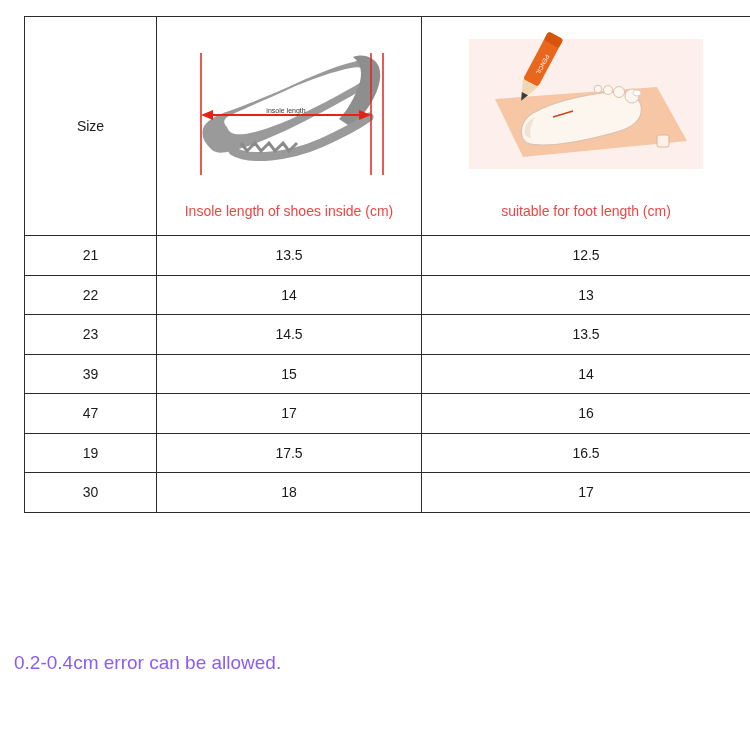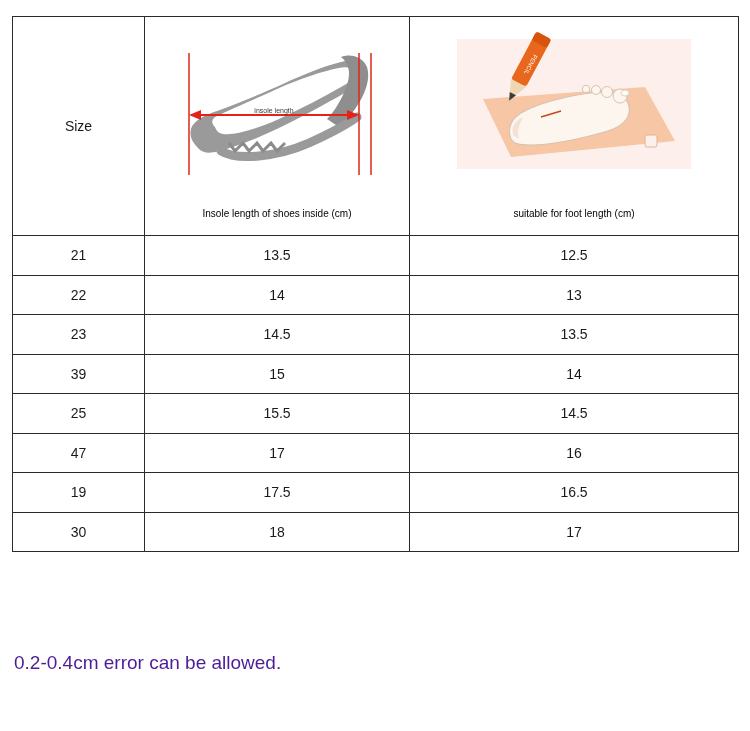--- a/index.html
+++ b/index.html
@@ -15,21 +15,21 @@
     overflow: hidden;
   }
   .page {
     position: relative;
     width: 750px;
     height: 731px;
     box-sizing: border-box;
   }
   .size-table {
     position: absolute;
-    left: 12px;
+    left: 24px;
     top: 16px;
     width: 726px;
     border-collapse: collapse;
     table-layout: fixed;
   }
   .size-table td {
     border: 1px solid #2b2b2b;
     text-align: center;
     vertical-align: middle;
     font-size: 14px;
@@ -60,39 +60,39 @@
     align-items: center;
     justify-content: center;
     font-size: 14px;
   }
   .hdr-caption {
     position: absolute;
     bottom: 16px;
     left: 0;
     right: 0;
     text-align: center;
-    font-size: 10px;
-    color: #000000;
+    font-size: 14px;
+    color: #ef4444;
   }
   .hdr-image {
     margin-top: 14px;
     height: 150px;
     display: flex;
     align-items: center;
     justify-content: center;
   }
   .data-row td {
     height: 38.5px;
   }
   .note {
     position: absolute;
     left: 14px;
     top: 652px;
     font-size: 19px;
-    color: #4c1d95;
+    color: #8b5cf6;
     font-family: "Liberation Sans", sans-serif;
     white-space: nowrap;
   }
 </style>
 </head>
 <body>
 
 <div class="page">
 
   <table class="size-table">
@@ -186,25 +186,20 @@
         <td>23</td>
         <td>14.5</td>
         <td>13.5</td>
       </tr>
       <tr class="data-row">
         <td>39</td>
         <td>15</td>
         <td>14</td>
       </tr>
       <tr class="data-row">
-        <td>25</td>
-        <td>15.5</td>
-        <td>14.5</td>
-      </tr>
-      <tr class="data-row">
         <td>47</td>
         <td>17</td>
         <td>16</td>
       </tr>
       <tr class="data-row">
         <td>19</td>
         <td>17.5</td>
         <td>16.5</td>
       </tr>
       <tr class="data-row">

